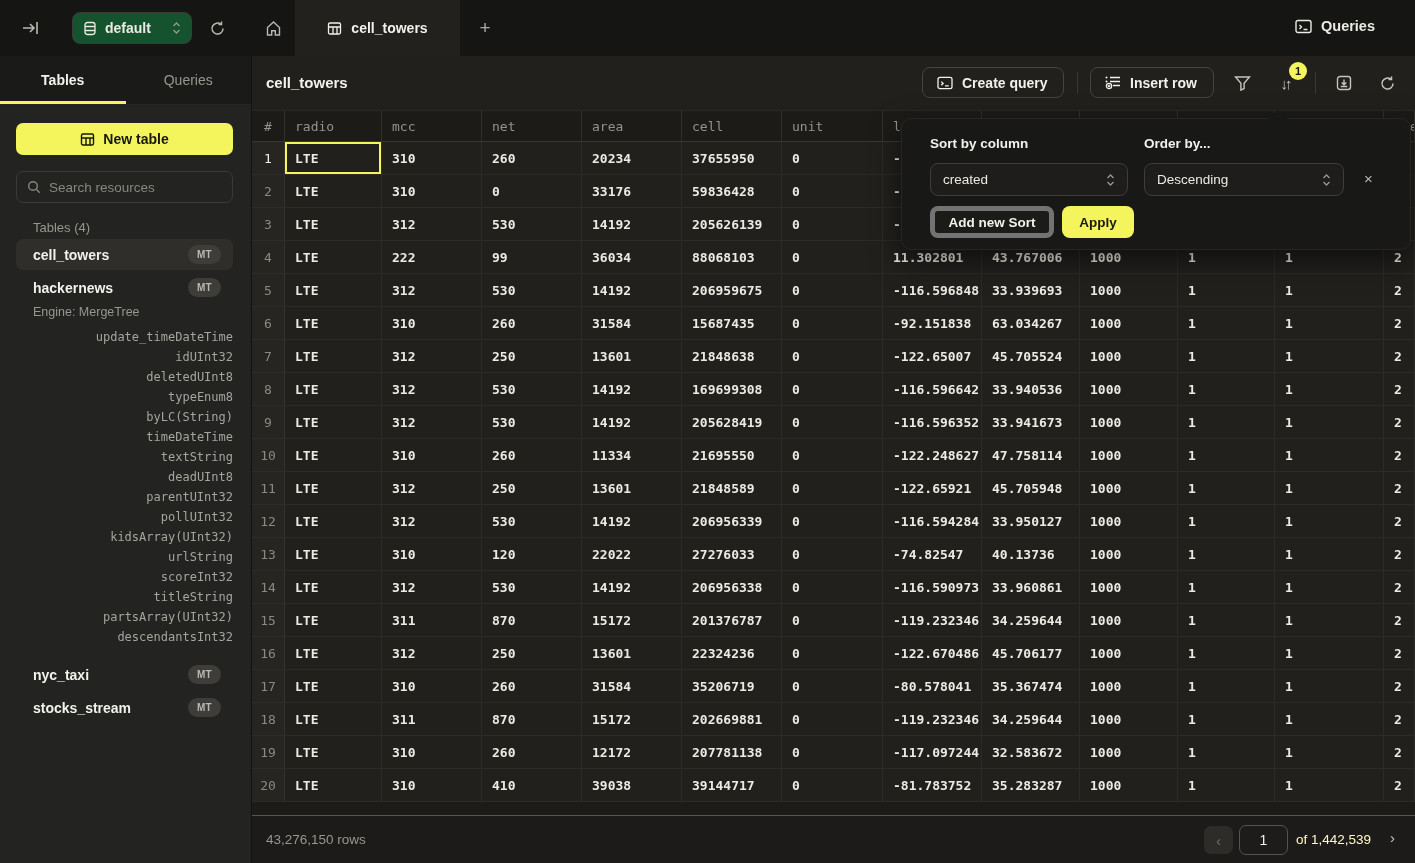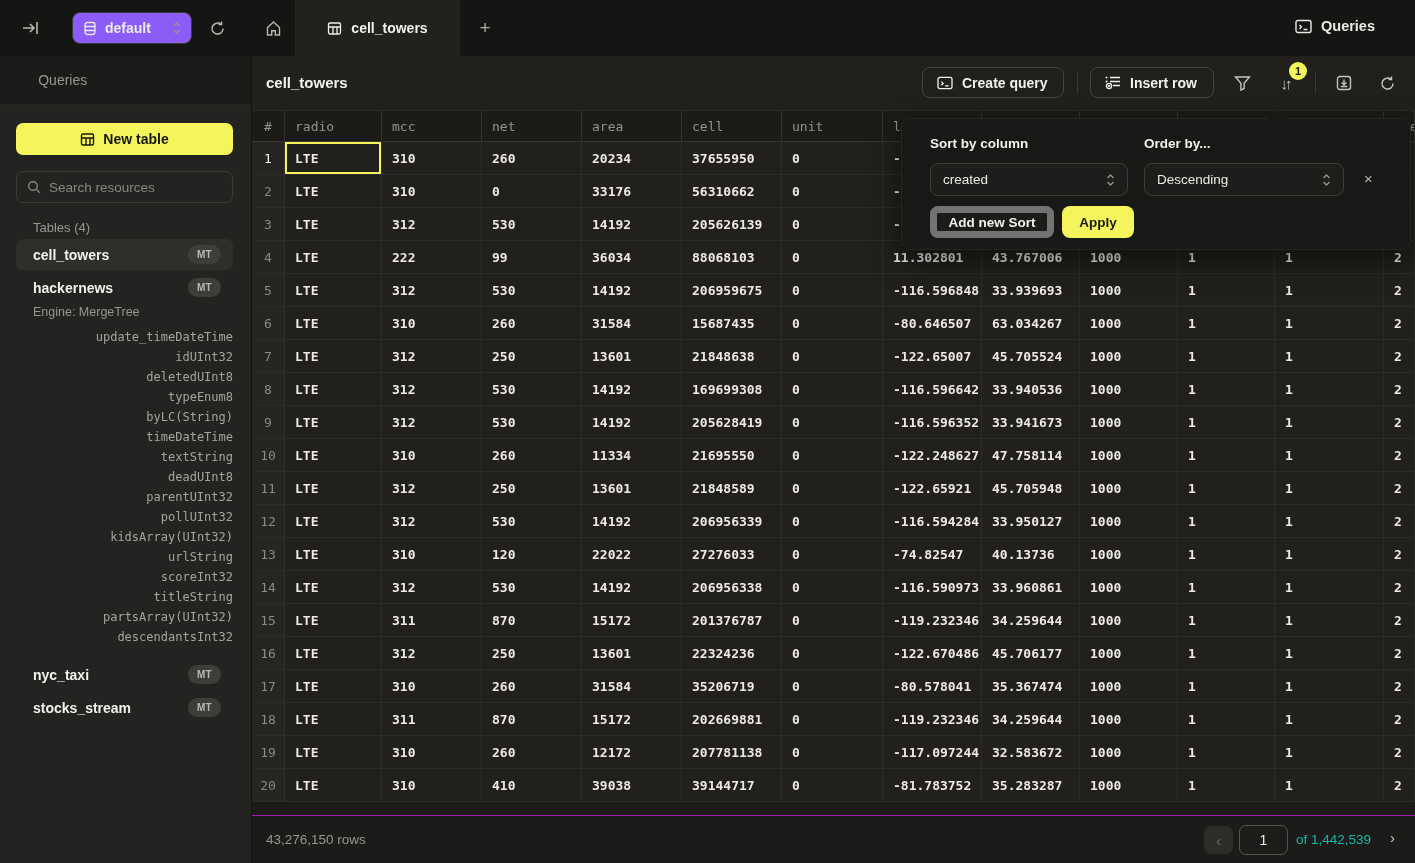--- a/index.html
+++ b/index.html
@@ -5,21 +5,21 @@
   * { box-sizing: border-box; margin: 0; padding: 0; }
   html,body { width:1415px; height:863px; overflow:hidden; background:#1c1b19;
     font-family:"Liberation Sans", sans-serif; -webkit-font-smoothing:antialiased; }
   .mono { font-family:"DejaVu Sans Mono", monospace; }
 
   
   #topbar { position:absolute; left:0; top:0; width:1415px; height:56px; background:#151513; }
   #collapse-btn { position:absolute; left:18px; top:17px; width:26px; height:22px; display:flex;
     align-items:center; justify-content:center; color:#b9b8b1; cursor:pointer; }
   #db-selector { position:absolute; left:72px; top:12px; width:120px; height:32px; border:1px solid #3b3a36;
-    border-radius:8px; background:#8b5cf6; display:flex; align-items:center; gap:8px; padding:0 10px;
+    border-radius:8px; background:#14532d; display:flex; align-items:center; gap:8px; padding:0 10px;
     color:#eceae4; font-size:14px; font-weight:600; cursor:pointer; }
   #topbar-refresh { position:absolute; left:206px; top:17px; width:22px; height:22px; color:#b9b8b1;
     display:flex; align-items:center; justify-content:center; cursor:pointer; }
   #tabstrip { position:absolute; left:252px; top:0; height:56px; display:flex; }
   .strip-tab { height:56px; display:flex; align-items:center; justify-content:center;
     border-right:1px solid #242320; color:#b9b8b1; cursor:pointer; }
   #home-tab { width:44px; }
   #active-tab { width:164px; background:#22211e; color:#f2f1ec; gap:9px; font-size:14px; font-weight:600; }
   #new-tab-btn { width:50px; border-right:none; font-size:19px; color:#a9a8a1; }
   #queries-top-btn { position:absolute; right:40px; top:18px; display:flex; align-items:center; gap:9px;
@@ -87,35 +87,35 @@
 
   
   #grid-footer { position:absolute; left:0; top:759px; width:1163px; height:44px; border-top:1px solid #a21caf; }
   #rowcount { position:absolute; left:14px; top:16px; font-size:13.5px; color:#97968f; }
   #prev-btn { position:absolute; left:952px; top:10px; width:29px; height:28px; background:#2d2c29;
     border-radius:7px; color:#6f6e67; display:flex; align-items:center; justify-content:center;
     font-size:15px; cursor:pointer; }
   #page-input { position:absolute; left:987px; top:9px; width:49px; height:30px; background:#1d1c1a;
     border:1px solid #55544e; border-radius:7px; color:#f2f1ec; text-align:center; font-size:14px;
     outline:none; font-family:"Liberation Sans",sans-serif; }
-  #page-of { position:absolute; left:1044px; top:16px; font-size:13.5px; color:#14b8a6; }
+  #page-of { position:absolute; left:1044px; top:16px; font-size:13.5px; color:#fef9c3; }
   #next-btn { position:absolute; left:1138px; top:13px; font-size:15px; color:#c5c4bd; cursor:pointer; }
 
   
   #sort-popup { position:absolute; left:901px; top:118px; width:510px; height:132px; background:#181816;
     border:1px solid #262521; border-radius:10px; box-shadow:0 10px 30px rgba(0,0,0,.55); z-index:50; }
   #popup-caret { position:absolute; left:366px; top:-9px; width:0; height:0;
     border-left:10px solid transparent; border-right:10px solid transparent;
     border-bottom:9px solid #181816; }
   .popup-label { position:absolute; top:17px; font-size:13.5px; font-weight:700; color:#f2f1ec; }
   .popup-select { position:absolute; top:44px; height:33px; border:1px solid #3e3d38; border-radius:8px;
     background:#1e1d1b; display:flex; align-items:center; justify-content:space-between; padding:0 12px;
     color:#eceae4; font-size:13.5px; cursor:pointer; }
   #popup-close { position:absolute; left:462px; top:51px; color:#b9b8b1; font-size:15px; cursor:pointer; }
-  #add-sort-btn { position:absolute; left:28px; top:87px; width:124px; height:32px; border:7px solid #737373;
+  #add-sort-btn { position:absolute; left:28px; top:87px; width:124px; height:32px; border:5px solid #737373;
     border-radius:8px; background:#1b1b18; color:#f2f1ec; font-size:13.5px; font-weight:600;
     display:flex; align-items:center; justify-content:center; cursor:pointer; }
   #apply-btn { position:absolute; left:160px; top:87px; width:72px; height:32px; border-radius:8px;
     background:var(--accent); color:#1b1a12; font-size:13.5px; font-weight:600; display:flex;
     align-items:center; justify-content:center; cursor:pointer; }
   svg { display:block; }
 </style>
 </head>
 <body>
 
@@ -165,20 +165,23 @@
     <svg width="17" height="15" viewBox="0 0 17 15" fill="none" stroke="currentColor" stroke-width="1.4">
       <rect x="1" y="1.5" width="15" height="12" rx="2"></rect>
         <path d="M4.5 6l2 2-2 2M8.5 10.5h4"></path>
     </svg>
     <span>Queries</span>
   </div>
 </div>
 
 <div id="sidebar">
   <div id="sidebar-tabs">
+    <div class="side-tab active">
+      <span>Tables</span>
+    </div>
     <div class="side-tab">
       <span>Queries</span>
     </div>
   </div>
   <div id="search-box">
     <svg width="14" height="14" viewBox="0 0 14 14" fill="none" stroke="currentColor" stroke-width="1.4">
       <circle cx="6" cy="6" r="4.3"></circle>
         <path d="M9.3 9.3 12.7 12.7"></path>
     </svg>
     <input placeholder="Search resources" style="">
@@ -351,21 +354,21 @@
         <div class="g-cell"></div>
         <div class="g-cell"></div>
         <div class="g-cell"></div>
       </div>
       <div class="g-row" style="grid-template-columns: 33px 97px 100px 100px 100px 100px 101px 99px 98px 98px 97px 109px 31px;">
         <div class="g-num">2</div>
         <div class="g-cell">LTE</div>
         <div class="g-cell">310</div>
         <div class="g-cell">0</div>
         <div class="g-cell">33176</div>
-        <div class="g-cell">56310662</div>
+        <div class="g-cell">59836428</div>
         <div class="g-cell">0</div>
         <div class="g-cell">-8</div>
         <div class="g-cell"></div>
         <div class="g-cell"></div>
         <div class="g-cell"></div>
         <div class="g-cell"></div>
         <div class="g-cell"></div>
       </div>
       <div class="g-row" style="grid-template-columns: 33px 97px 100px 100px 100px 100px 101px 99px 98px 98px 97px 109px 31px;">
         <div class="g-num">3</div>
@@ -413,21 +416,21 @@
         <div class="g-cell">2</div>
       </div>
       <div class="g-row" style="grid-template-columns: 33px 97px 100px 100px 100px 100px 101px 99px 98px 98px 97px 109px 31px;">
         <div class="g-num">6</div>
         <div class="g-cell">LTE</div>
         <div class="g-cell">310</div>
         <div class="g-cell">260</div>
         <div class="g-cell">31584</div>
         <div class="g-cell">15687435</div>
         <div class="g-cell">0</div>
-        <div class="g-cell">-80.646507</div>
+        <div class="g-cell">-92.151838</div>
         <div class="g-cell">63.034267</div>
         <div class="g-cell">1000</div>
         <div class="g-cell">1</div>
         <div class="g-cell">1</div>
         <div class="g-cell">2</div>
       </div>
       <div class="g-row" style="grid-template-columns: 33px 97px 100px 100px 100px 100px 101px 99px 98px 98px 97px 109px 31px;">
         <div class="g-num">7</div>
         <div class="g-cell">LTE</div>
         <div class="g-cell">312</div>

